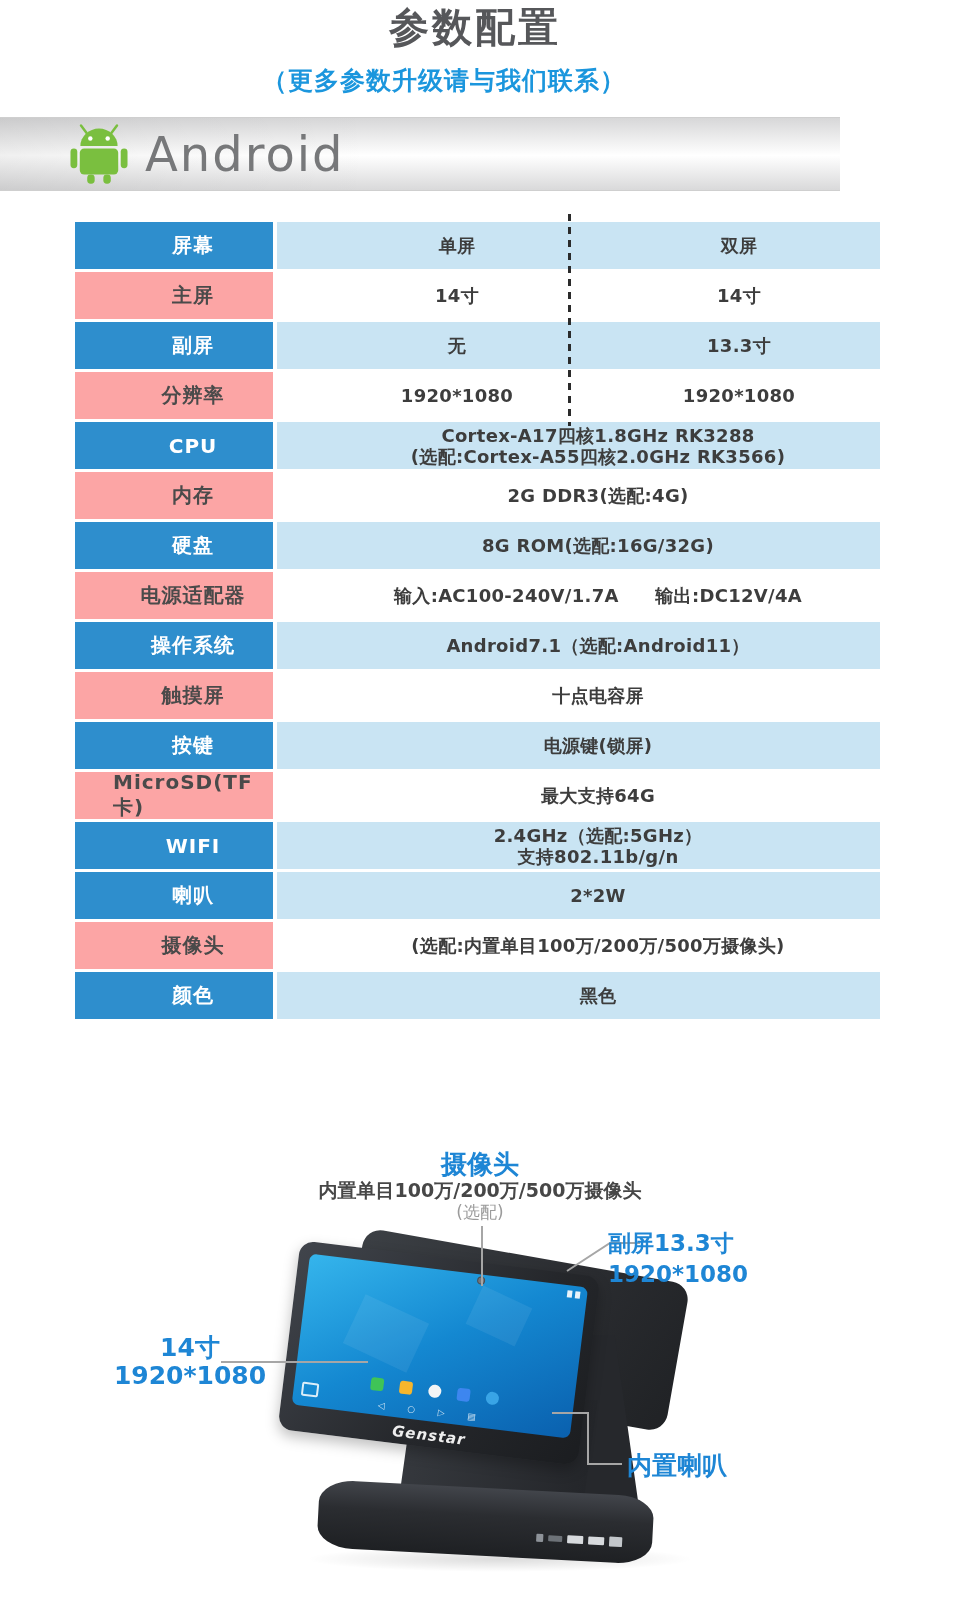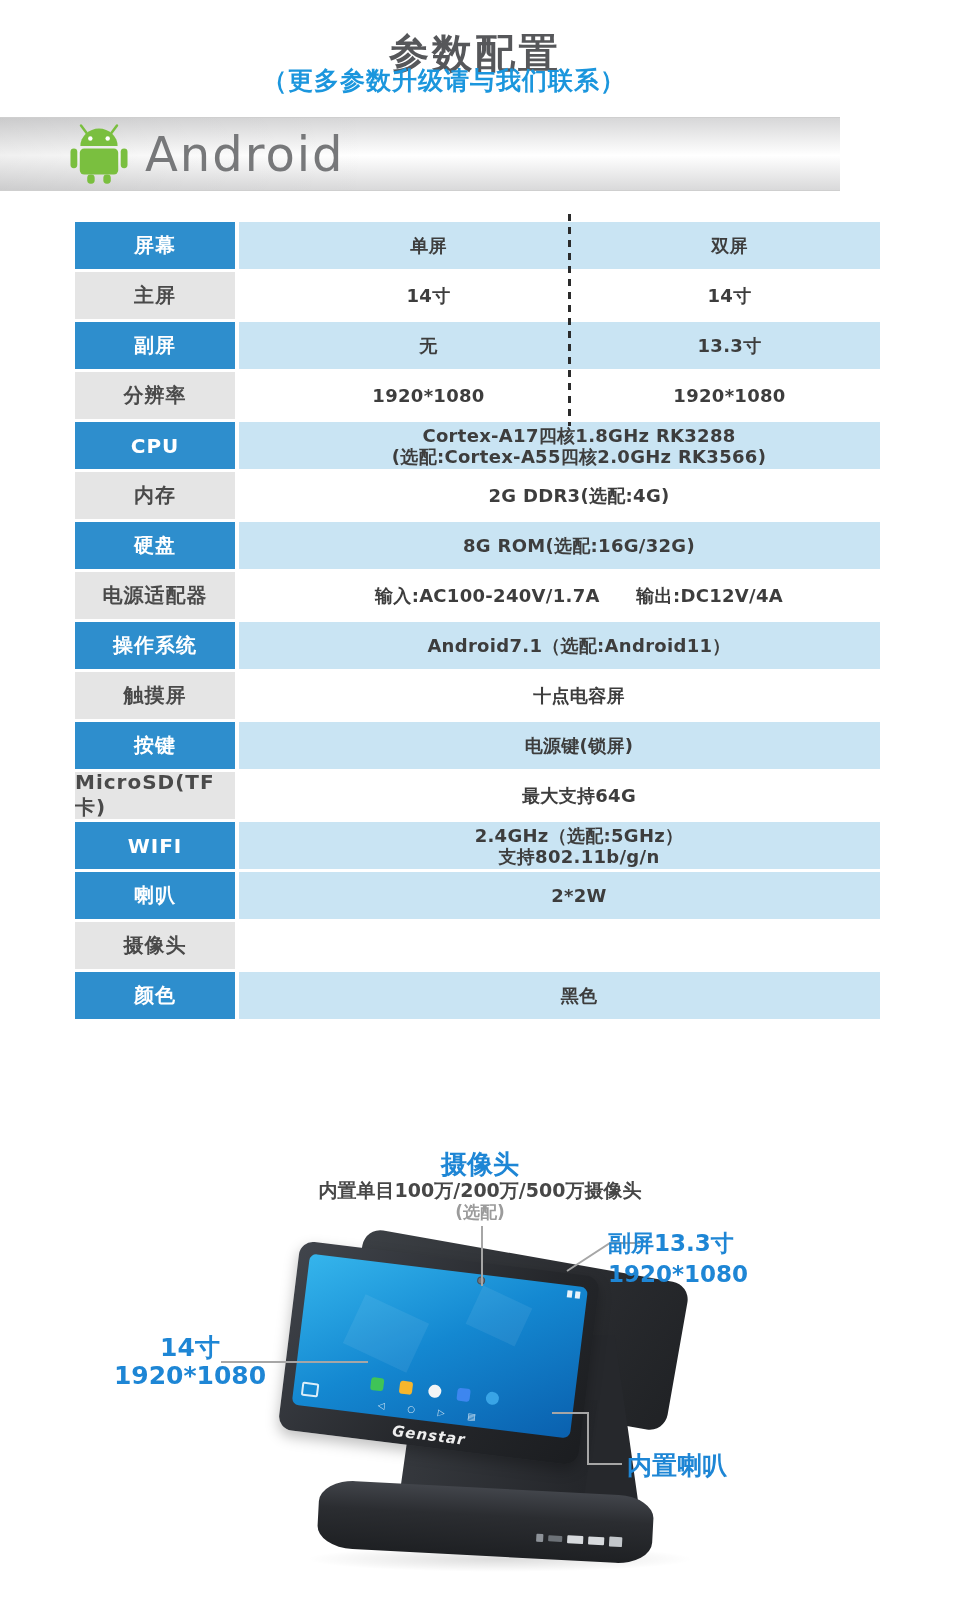--- a/index.html
+++ b/index.html
@@ -2,21 +2,21 @@
 <html><head>
 <meta charset="utf-8">
 <style>
   html,body{margin:0;padding:0;}
   body{
     width:960px;height:1615px;position:relative;background:#ffffff;
     font-family:"DejaVu Sans","Liberation Sans",sans-serif;overflow:hidden;
   }
   
   .page-title{
-    position:absolute;top:26px;left:0;width:950px;text-align:center;
+    position:absolute;top:0;left:0;width:950px;text-align:center;
     font-size:40px;font-weight:900;color:#56575a;letter-spacing:3px;
   }
   .page-subtitle{
     position:absolute;top:64px;left:0;width:888px;text-align:center;
     font-size:25px;font-weight:700;color:#1b96dd;letter-spacing:1px;
   }
   
   .platform-bar{
     position:absolute;top:117px;left:0;width:840px;height:72px;
     background:
@@ -27,42 +27,42 @@
   .robot{position:absolute;left:68px;top:4px;width:62px;height:64px;}
   .platform-label{
     position:absolute;left:145px;top:8px;font-size:48px;color:#77787a;
     letter-spacing:2px;font-weight:400;
   }
   
   .spec-table{position:absolute;left:75px;top:222px;width:805px;}
   .trow{display:flex;height:47px;margin-bottom:3px;}
   .tlabel{
     width:160px;margin-right:4px;flex:none;display:flex;align-items:center;justify-content:center;
-    font-size:20px;font-weight:700;letter-spacing:1px;
+    font-size:20px;font-weight:700;letter-spacing:1px;padding-left:38px;
   }
   .blue  .tlabel{background:#2e8ecd;color:#ffffff;}
-  .white .tlabel{background:#e5e5e5;color:#4a4a4a;}
+  .white .tlabel{background:#fca5a5;color:#4a4a4a;}
   .tcell{
     flex:1;display:flex;flex-direction:column;align-items:center;justify-content:center;
     font-size:18px;font-weight:700;color:#3d3d3d;line-height:21px;letter-spacing:.3px;padding-left:39px;
   }
   .blue  .tcell{background:#c9e4f3;}
   .white .tcell{background:#ffffff;}
   .tcell.split{flex-direction:row;}
   .tcell.split .half{flex:1;text-align:center;}
   .divider{
     position:absolute;left:493px;top:-8px;width:3px;height:212px;
     background:repeating-linear-gradient(180deg,#2b2b2b 0 7px,transparent 7px 13px);
   }
   
   .ann{position:absolute;color:#1e86d5;font-weight:700;z-index:7;}
   .ann-camera{top:1150px;left:0;width:960px;text-align:center;}
   .ann-camera .t1{font-size:26px;line-height:28px;}
   .ann-camera .t2{font-size:19px;line-height:24px;color:#474747;}
-  .ann-camera .t3{font-size:17px;line-height:20px;color:#9b9b9b;font-weight:700;}
+  .ann-camera .t3{font-size:17px;line-height:20px;color:#9b9b9b;font-weight:400;}
   .ann-sub{top:1228px;left:608px;font-size:23px;line-height:31px;}
   .ann-main{top:1334px;left:110px;width:160px;text-align:center;font-size:25px;line-height:28px;}
   .ann-spk{top:1449px;left:627px;font-size:25px;}
 
   .device{position:absolute;left:0;top:0;width:960px;height:1615px;}
   .rear-panel{
     position:absolute;left:350px;top:1255px;width:330px;height:150px;
     background:linear-gradient(115deg,#3c4045 0%,#2b2d31 55%,#202225 100%);
     border-radius:18px;transform:rotate(10deg);z-index:1;
   }
@@ -257,20 +257,23 @@
 
   <div class="trow blue">
     <div class="tlabel">喇叭</div>
     <div class="tcell">
         <div>2*2W</div>
       </div>
   </div>
 
   <div class="trow white">
     <div class="tlabel">摄像头</div>
+    <div class="tcell">
+        <div>(选配:内置单目100万/200万/500万摄像头)</div>
+      </div>
   </div>
 
   <div class="trow blue">
     <div class="tlabel">颜色</div>
     <div class="tcell">
         <div>黑色</div>
       </div>
   </div>
 </div>
 

